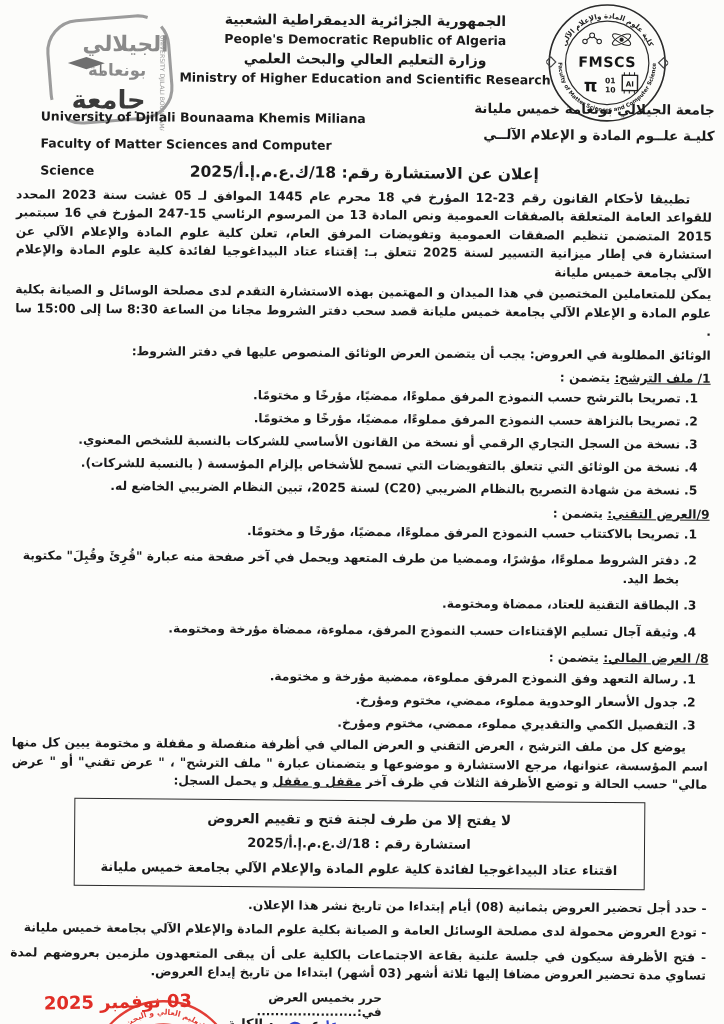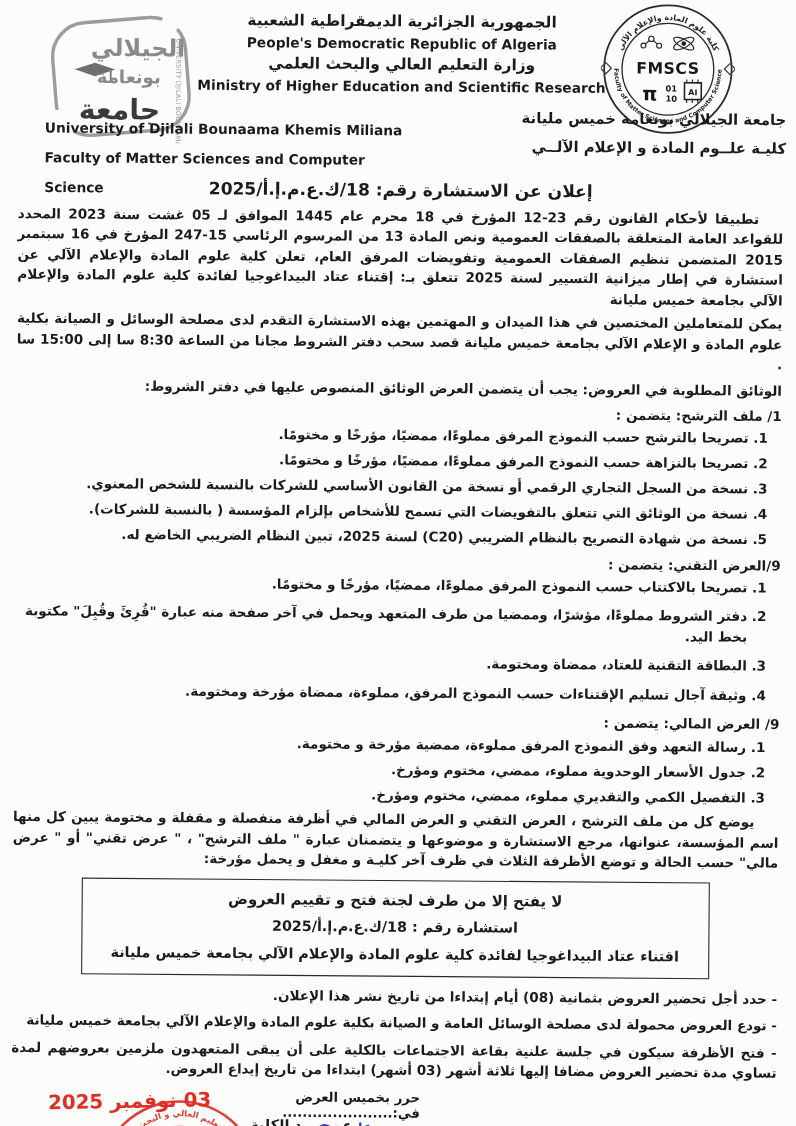--- a/index.html
+++ b/index.html
@@ -20,21 +20,21 @@
   .hdr-right-ar{position:absolute;right:12px;top:94px;width:250px;direction:rtl;text-align:right;
     font-size:13.5px;font-weight:bold;line-height:1.95;}
   .hdr-left-en{position:absolute;left:38px;top:106px;width:330px;font-size:12.5px;font-weight:bold;line-height:2.15;}
 
   
   .doc{direction:rtl;padding:0 14px;font-size:12.3px;font-weight:bold;line-height:1.5;}
   .title{text-align:center;font-size:15.5px;font-weight:bold;direction:rtl;margin:6px 0 6px;}
   .p{text-align:justify;margin:0 0 3px;}
   .indent{text-indent:22px;}
   .sec-head{margin:5px 0 2px;}
-  .u{}
+  .u{text-decoration:underline;}
   ol.lst{margin:2px 0 4px;padding:0 30px 0 0;}
   ol.lst li{margin-bottom:4.5px;}
   ol.lst.spread li{margin-bottom:8px;}
   .box{border:1.7px solid #2a2a2a;width:545px;margin:8px auto 2px;padding:8px 12px 9px;
     text-align:center;font-weight:bold;}
   .box .b1{font-size:13.5px;margin-bottom:5px;}
   .box .b2{font-size:13px;margin-bottom:5px;}
   .box .b3{font-size:13px;}
   .notes{margin-top:9px;}
   .note{margin-bottom:6px;text-align:justify;}
@@ -162,30 +162,30 @@
       <span class="u">9/العرض التقني:</span><span> يتضمن :</span>
     </div>
     <ol class="lst spread">
       <li>تصريحا بالاكتتاب حسب النموذج المرفق مملوءًا، ممضيًا، مؤرخًا و مختومًا.</li>
       <li>دفتر الشروط مملوءًا، مؤشرًا، وممضيا من طرف المتعهد ويحمل في آخر صفحة منه عبارة "قُرِئَ وقُبِلَ" مكتوبة بخط اليد.</li>
       <li>البطاقة التقنية للعتاد، ممضاة ومختومة.</li>
       <li>وثيقة آجال تسليم الإقتناءات حسب النموذج المرفق، مملوءة، ممضاة مؤرخة ومختومة.</li>
     </ol>
 
     <div class="sec-head">
-      <span class="u">9/ العرض المالي:</span><span> يتضمن :</span>
+      <span class="u">8/ العرض المالي:</span><span> يتضمن :</span>
     </div>
     <ol class="lst">
       <li>رسالة التعهد وفق النموذج المرفق مملوءة، ممضية مؤرخة و مختومة.</li>
       <li>جدول الأسعار الوحدوية مملوء، ممضي، مختوم ومؤرخ.</li>
       <li>التفصيل الكمي والتقديري مملوء، ممضي، مختوم ومؤرخ.</li>
     </ol>
 
     <p class="p indent">
-      <span>يوضع كل من ملف الترشح ، العرض التقني و العرض المالي في أظرفة منفصلة و مقفلة و مختومة يبين كل منها اسم المؤسسة، عنوانها، مرجع الاستشارة و موضوعها و يتضمنان عبارة " ملف الترشح" ، " عرض تقني" أو " عرض مالي" حسب الحالة و توضع الأظرفة الثلاث في ظرف آخر </span><span class="u">كليـة و مغفل</span><span> و يحمل مؤرخة:</span>
+      <span>يوضع كل من ملف الترشح ، العرض التقني و العرض المالي في أظرفة منفصلة و مقفلة و مختومة يبين كل منها اسم المؤسسة، عنوانها، مرجع الاستشارة و موضوعها و يتضمنان عبارة " ملف الترشح" ، " عرض تقني" أو " عرض مالي" حسب الحالة و توضع الأظرفة الثلاث في ظرف آخر </span><span class="u">مقفل و مقفل</span><span> و يحمل السجل:</span>
     </p>
 
     <div class="box">
       <div class="b1">لا يفتح إلا من طرف لجنة فتح و تقييم العروض</div>
       <div class="b2">استشارة رقم : 18/ك.ع.م.إ.أ/2025</div>
       <div class="b3">اقتناء عتاد البيداغوجيا لفائدة كلية علوم المادة والإعلام الآلي بجامعة خميس مليانة</div>
     </div>
 
     <div class="notes">
       <div class="note">- حدد أجل تحضير العروض بثمانية (08) أيام إبتداءا من تاريخ نشر هذا الإعلان.</div>

